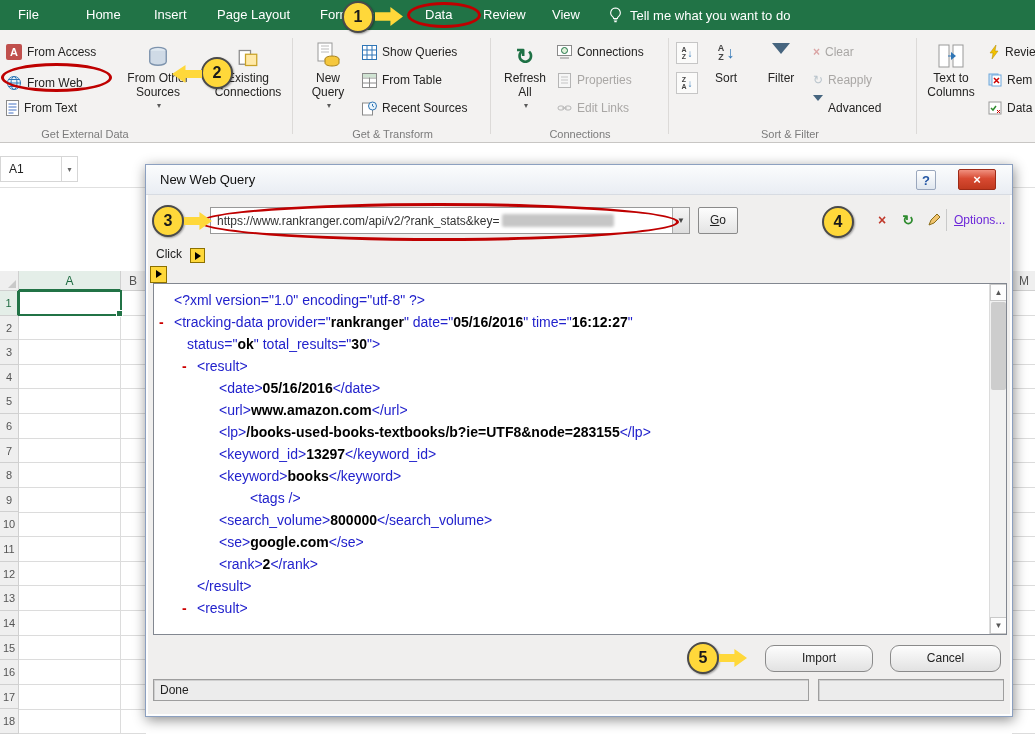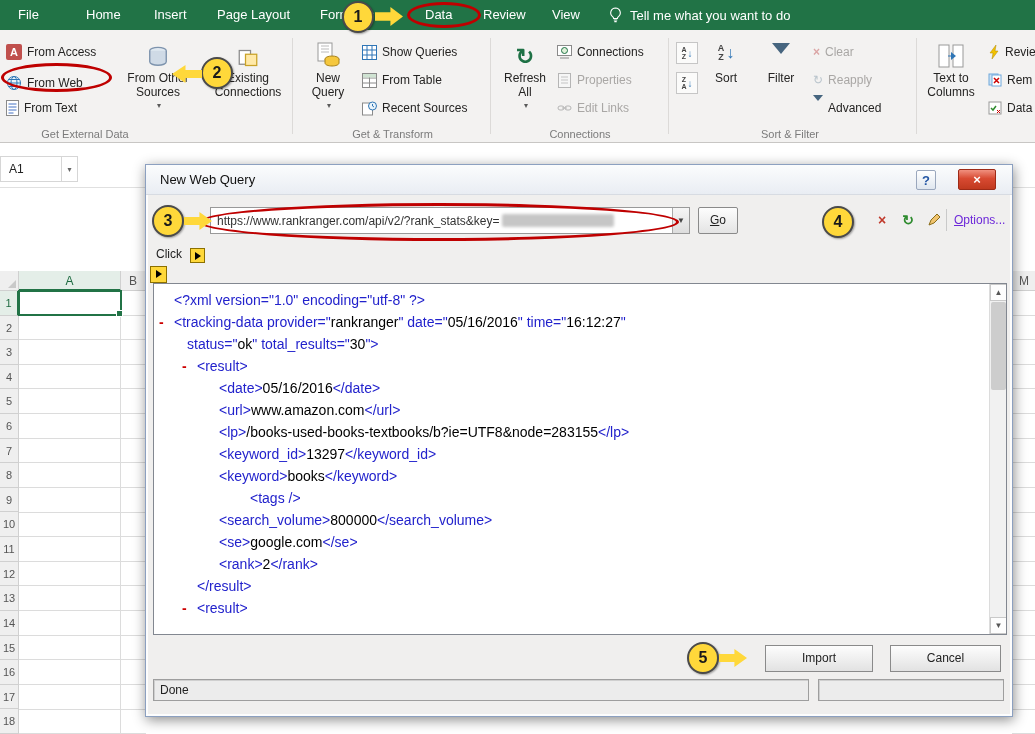--- a/index.html
+++ b/index.html
@@ -71,27 +71,27 @@
 
   .instr{position:absolute;top:82px;font-size:12px;color:#222}
   .arrow-chip{width:15px;height:15px;background:#ffd83a;border:1px solid #8c7000;display:inline-flex;align-items:center;justify-content:center}
   .arrow-chip:after{content:"";border-left:6px solid #000;border-top:4px solid transparent;border-bottom:4px solid transparent}
   .sel-arrow-btn{position:absolute;left:4px;top:99px;width:17px;height:17px}
 
   .dlg-content{position:absolute;left:7px;top:118px;width:854px;height:352px;background:#fff;border:1px solid #828790;overflow:hidden}
   .xml-wrap{position:absolute;left:0;top:0;right:17px;bottom:0;overflow:hidden;padding-top:5px}
   .xline{position:relative;height:22px;font-family:"DejaVu Sans Mono",monospace;font-size:14px;line-height:22px;white-space:pre}
   .xtag{color:#2222cc}
-  .xval{color:#000;font-weight:normal}
+  .xval{color:#000;font-weight:bold}
   .xmark{position:absolute;color:#cc0000;font-weight:bold}
   .scrollbar{position:absolute;right:0;top:0;width:17px;height:100%;background:#f1f1f1;border-left:1px solid #dcdcdc}
   .sb-btn{position:absolute;left:0;width:17px;height:17px;background:#fdfdfd;border:1px solid #c9c9c9;font-size:8px;color:#555;text-align:center;line-height:15px}
   .sb-thumb{position:absolute;left:1px;top:18px;width:15px;height:88px;background:#cdcdcd;border-radius:2px}
 
-  .dlg-btn{position:absolute;top:480px;height:27px;border:1px solid #8a8a8a;border-radius:0;background:linear-gradient(#fdfdfd,#e2e2e2);font-size:12px;color:#222;text-align:center;line-height:25px}
+  .dlg-btn{position:absolute;top:480px;height:27px;border:1px solid #8a8a8a;border-radius:9px;background:linear-gradient(#fdfdfd,#e2e2e2);font-size:12px;color:#222;text-align:center;line-height:25px}
   .status-field{position:absolute;top:514px;height:22px;background:#ececec;border:1px solid #9e9e9e;box-shadow:inset 1px 1px 0 #cfcfcf;font-size:12px;color:#222;line-height:20px;padding-left:6px}
 
   
   .co-circle{position:absolute;width:32px;height:32px;border-radius:50%;background:#ffd83a;border:2px solid #4a4a4a;color:#1a1a1a;font-size:16px;font-weight:bold;display:flex;align-items:center;justify-content:center;z-index:30;box-shadow:1px 1px 2px rgba(0,0,0,.35)}
   .co-arrow{position:absolute;background:#ffd83a;z-index:30;filter:drop-shadow(0 1px 1px rgba(0,0,0,.4))}
   .ar-right{clip-path:polygon(0 28%,55% 28%,55% 0,100% 50%,55% 100%,55% 72%,0 72%)}
   .ar-left{clip-path:polygon(100% 28%,45% 28%,45% 0,0 50%,45% 100%,45% 72%,100% 72%)}
   .red-oval{position:absolute;border:3px solid #bf0000;border-radius:50%;z-index:29}
 
   svg{display:block}

